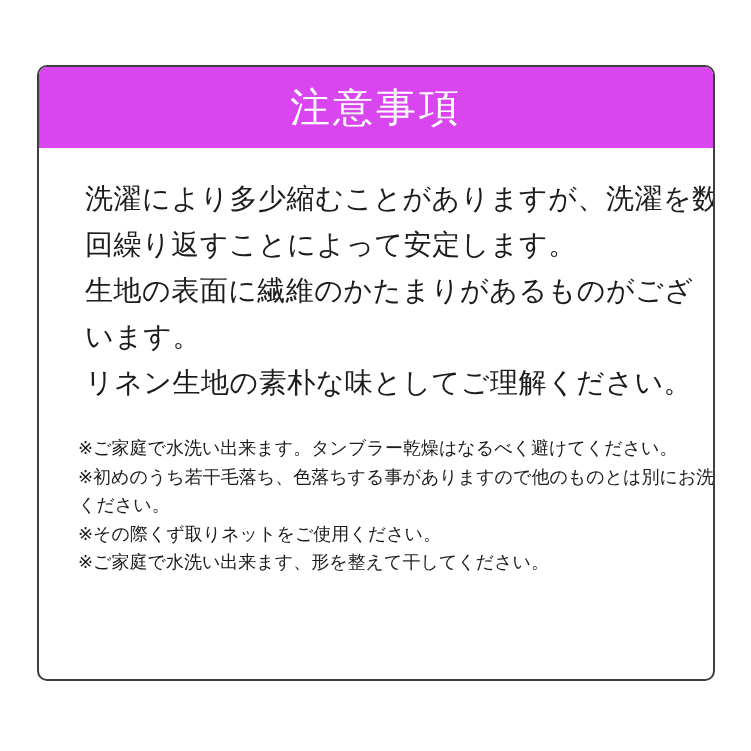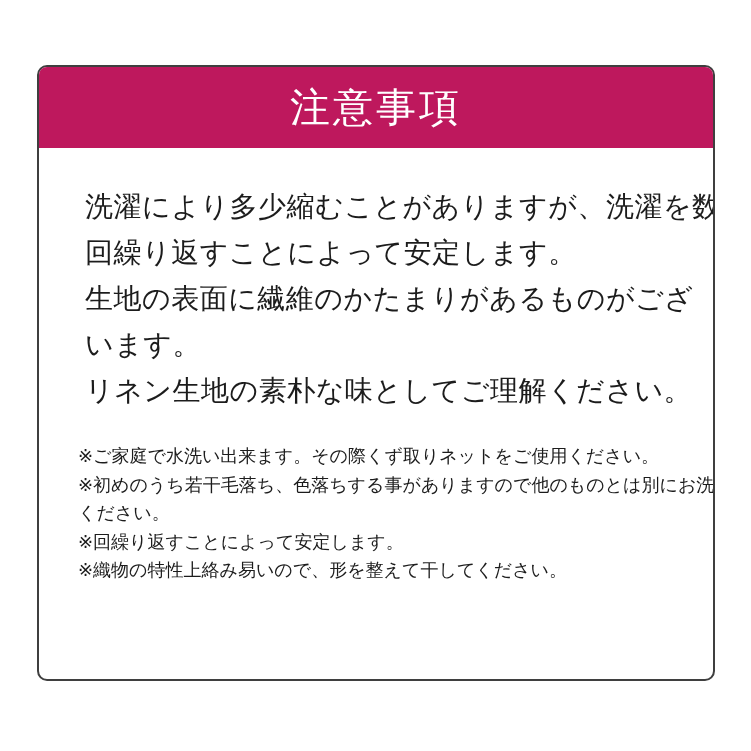--- a/index.html
+++ b/index.html
@@ -21,39 +21,39 @@
     width: 678px;
     height: 616px;
     box-sizing: border-box;
     background: #ffffff;
     border: 2px solid #3f3f3f;
     border-radius: 10px;
     overflow: hidden;
   }
   .panel-header {
     height: 81px;
-    background: #be185d;
+    background: #d946ef;
     display: flex;
     align-items: center;
     justify-content: center;
   }
   .panel-title {
     margin: 0;
     font-family: "Liberation Serif", "DejaVu Serif", serif;
     font-weight: 400;
     font-size: 40px;
     line-height: 1;
     color: #ffffff;
     letter-spacing: 3px;
   }
   .panel-body {
     padding: 0;
   }
   .lead-paragraph {
-    margin: 36px 12px 0 46px;
+    margin: 28px 12px 0 46px;
     font-size: 28px;
     line-height: 46px;
     color: #1c1c1c;
     white-space: pre;
     letter-spacing: 0.5px;
   }
   .notes-list {
     list-style: none;
     margin: 28px 8px 0 39px;
     padding: 0;
@@ -73,20 +73,20 @@
   <div class="panel-header">
     <h1 class="panel-title">注意事項</h1>
   </div>
   <div class="panel-body">
     <p class="lead-paragraph">洗濯により多少縮むことがありますが、洗濯を数
 回繰り返すことによって安定します。
 生地の表面に繊維のかたまりがあるものがござ
 います。
 リネン生地の素朴な味としてご理解ください。</p>
     <ul class="notes-list">
-      <li>※ご家庭で水洗い出来ます。その際くず取りネットをご使用ください。</li>
+      <li>※ご家庭で水洗い出来ます。タンブラー乾燥はなるべく避けてください。</li>
       <li>※初めのうち若干毛落ち、色落ちする事がありますので他のものとは別にお洗い
 ください。</li>
-      <li>※回繰り返すことによって安定します。</li>
-      <li>※織物の特性上絡み易いので、形を整えて干してください。</li>
+      <li>※その際くず取りネットをご使用ください。</li>
+      <li>※ご家庭で水洗い出来ます、形を整えて干してください。</li>
     </ul>
   </div>
 </div>
 
 </body></html>

